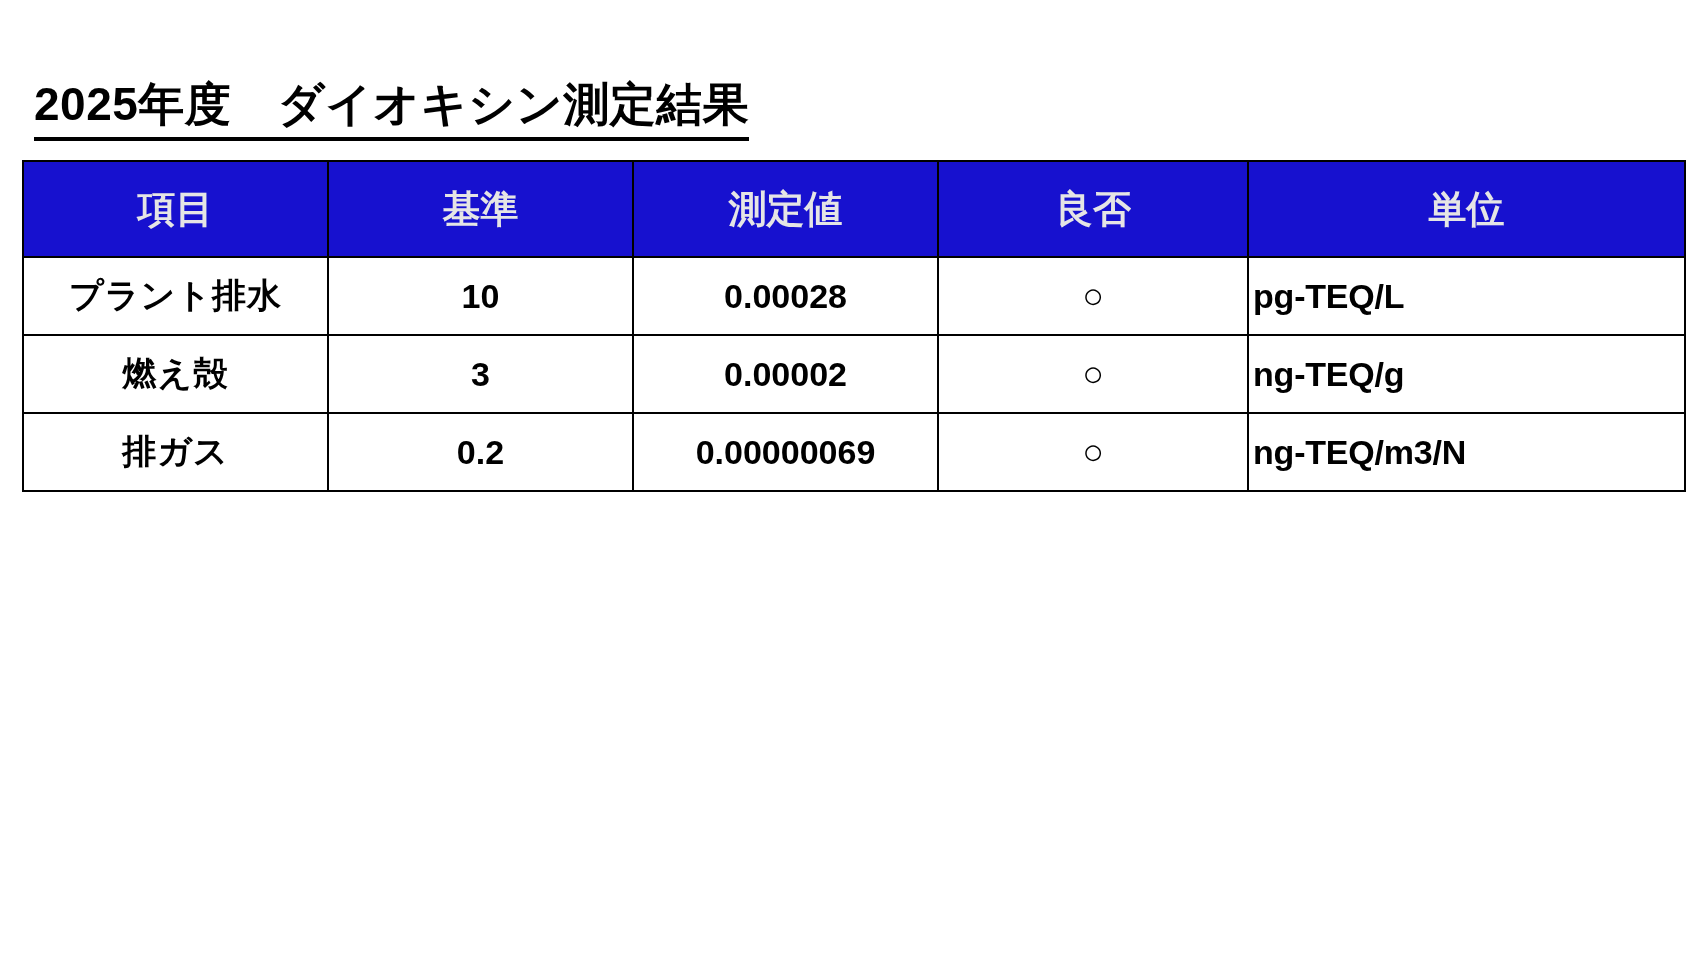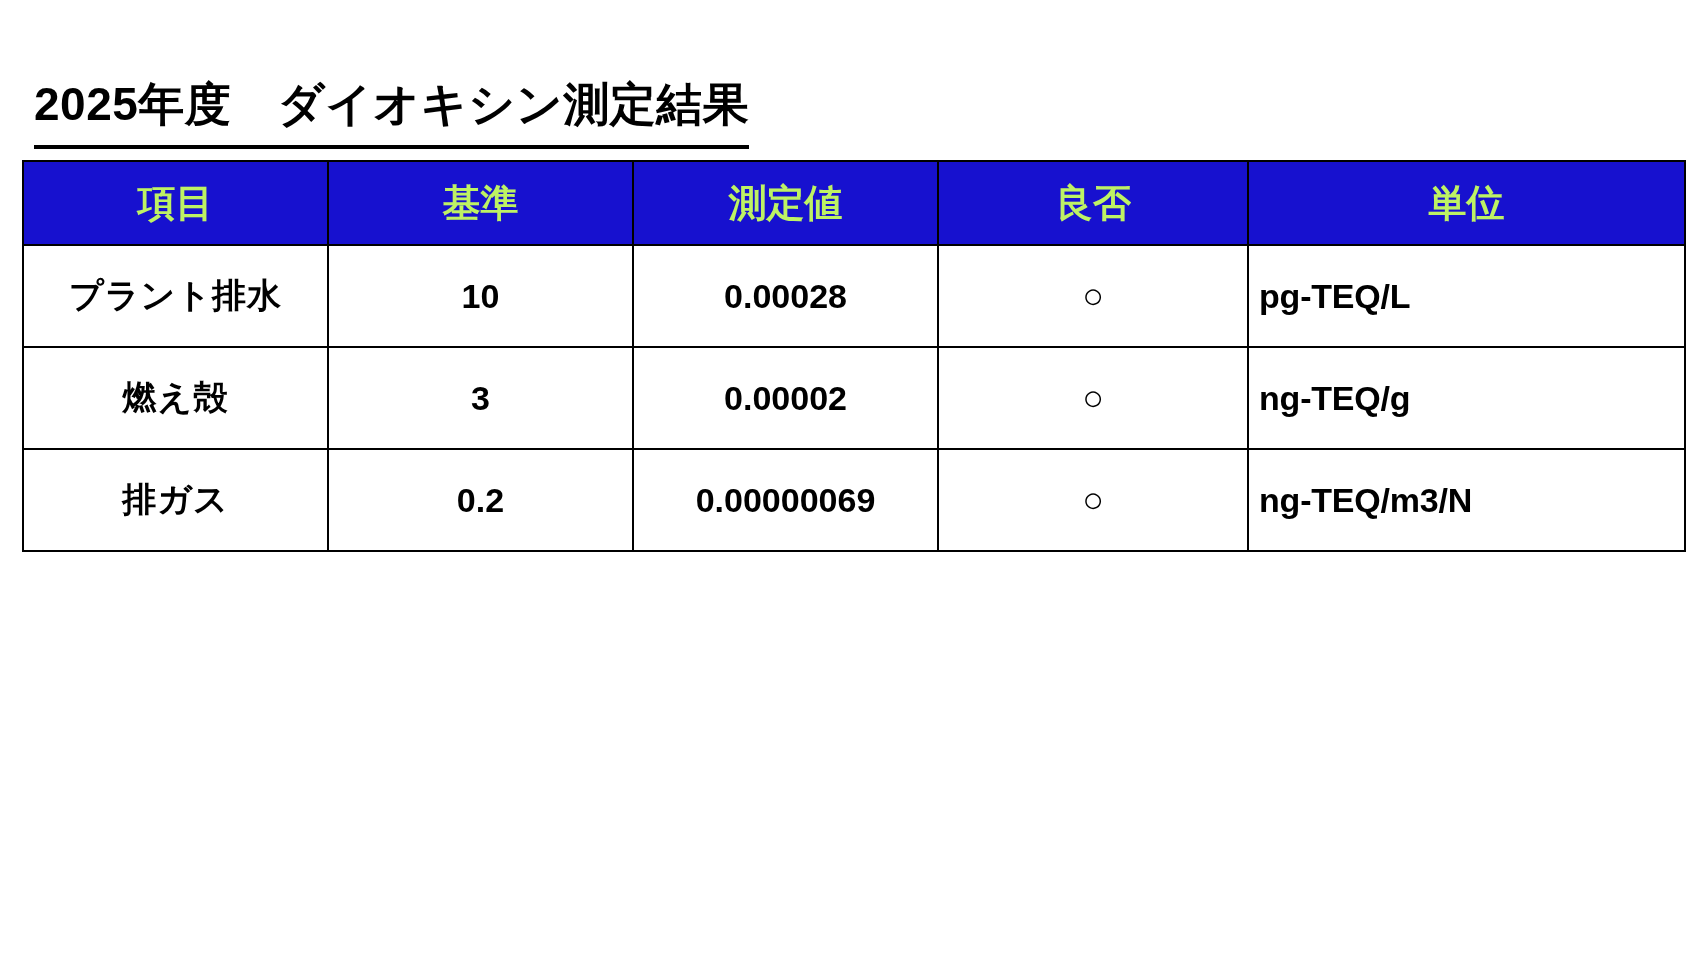--- a/index.html
+++ b/index.html
@@ -23,58 +23,58 @@
   .doc-title {
     position: absolute;
     left: 34px;
     top: 78px;
     font-size: 46px;
     font-weight: bold;
     letter-spacing: 0.5px;
     line-height: 1.15;
     white-space: pre;
     border-bottom: 4px solid #000000;
-    padding-bottom: 14px;
+    padding-bottom: 6px;
     display: inline-block;
   }
   .result-table {
     position: absolute;
     left: 22px;
     top: 160px;
     width: 1662px;
     border-collapse: collapse;
     table-layout: fixed;
   }
   .result-table col.c0 { width: 305px; }
   .result-table col.c1 { width: 305px; }
   .result-table col.c2 { width: 305px; }
   .result-table col.c3 { width: 310px; }
   .result-table col.c4 { width: 437px; }
 
   .result-table th,
   .result-table td {
     border: 2px solid #000000;
-    height: 102px;
+    height: 78px;
     padding: 0 10px;
     box-sizing: border-box;
     font-size: 34px;
     font-weight: bold;
     text-align: center;
     vertical-align: middle;
   }
   .result-table thead th {
     background: #1711cf;
-    color: #bef264;
+    color: #e5e5e5;
     font-size: 38px;
-    height: 84px;
+    height: 96px;
     border-color: #000000;
   }
   .result-table td.unit-cell {
     text-align: left;
-    padding-left: 10px;
+    padding-left: 4px;
     font-size: 34px;
     letter-spacing: -0.2px;
   }
   .result-table td.item-cell {
     letter-spacing: 1px;
   }
   .judge-mark {
     font-size: 36px;
     line-height: 1;
   }

